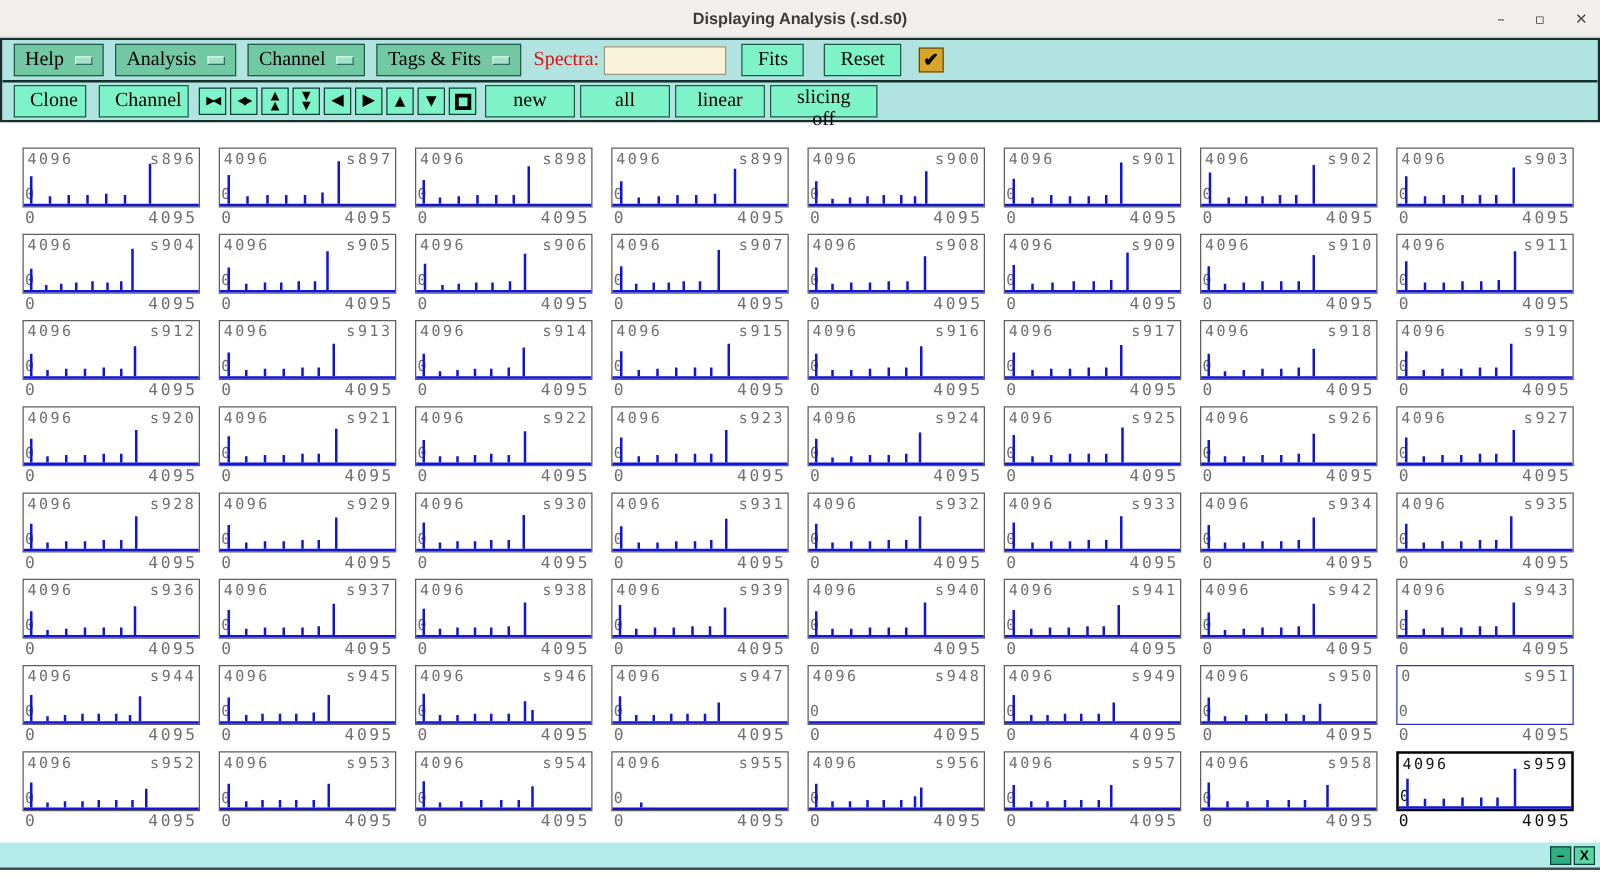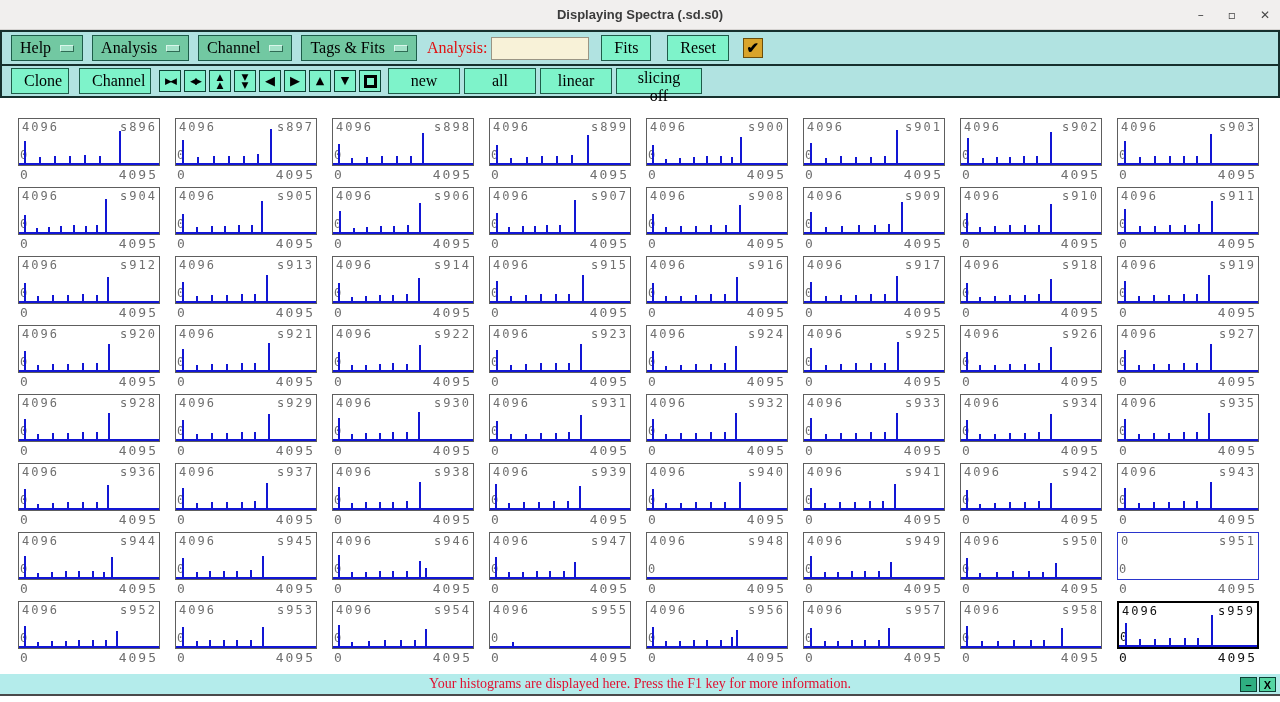--- a/index.html
+++ b/index.html
@@ -90,21 +90,21 @@
   .gadget { width:17px; height:15px; border:1px solid #0d4034; display:flex;
             align-items:center; justify-content:center; font-family:"Liberation Sans",sans-serif;
             font-size:11px; font-weight:bold; color:#000; cursor:default; }
   .gadget.min { background:#2fae81; }
   .gadget.cls { background:#55d6a2; }
 </style>
 </head>
 <body>
 
 <div class="titlebar">
-  <span class="title">Displaying Spectra (.sd.s0)</span>
+  <span class="title">Displaying Analysis (.sd.s0)</span>
   <div class="win-controls">
     <span>–</span>
     <span>▫</span>
     <span>✕</span>
   </div>
 </div>
 
 <div class="chrome">
 
   <div class="tbrow">
@@ -117,21 +117,21 @@
       <span class="dash-ind"></span>
     </div>
     <div class="menu-btn">
       <span>Channel</span>
       <span class="dash-ind"></span>
     </div>
     <div class="menu-btn">
       <span>Tags &amp; Fits</span>
       <span class="dash-ind"></span>
     </div>
-    <span class="channel-label">Analysis:</span>
+    <span class="channel-label">Spectra:</span>
     <input class="channel-input" value="" style="">
     <button class="act-btn help-btn">Fits</button>
     <button class="act-btn clone-btn">Reset</button>
     <div class="tag-checkbox">
       <span>✔</span>
     </div>
   </div>
 
   <div class="tbrow second">
     <button class="act-btn reset-btn">Clone</button>
@@ -1378,21 +1378,20 @@
         </div>
         <div class="axis sel">
           <span class="">0</span>
           <span class="">4095</span>
         </div>
       </div>
     </div>
 </div>
 
 <div class="statusbar">
-  <span class="status-text">Your histograms are displayed here. Press the F1 key for more information.</span>
   <div class="status-gadgets">
     <div class="gadget min">
       <span>–</span>
     </div>
     <div class="gadget cls">
       <span>X</span>
     </div>
   </div>
 </div>
 

